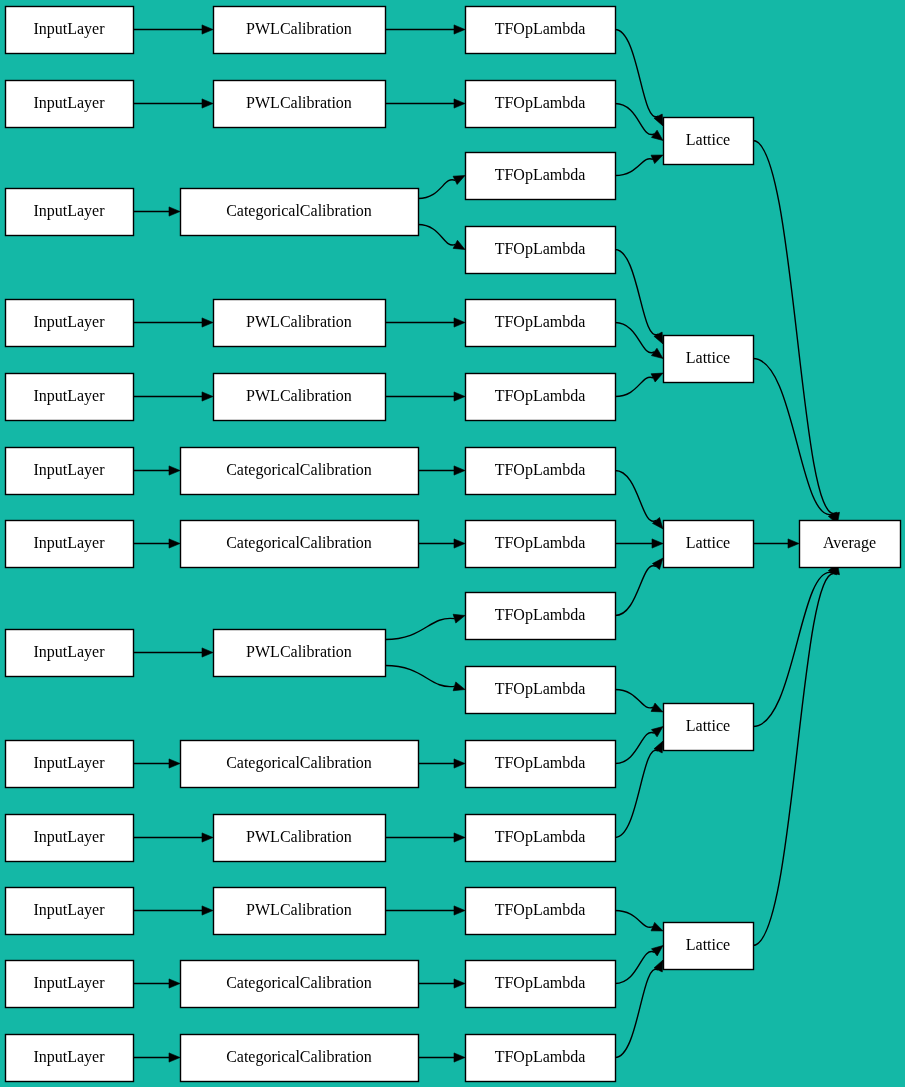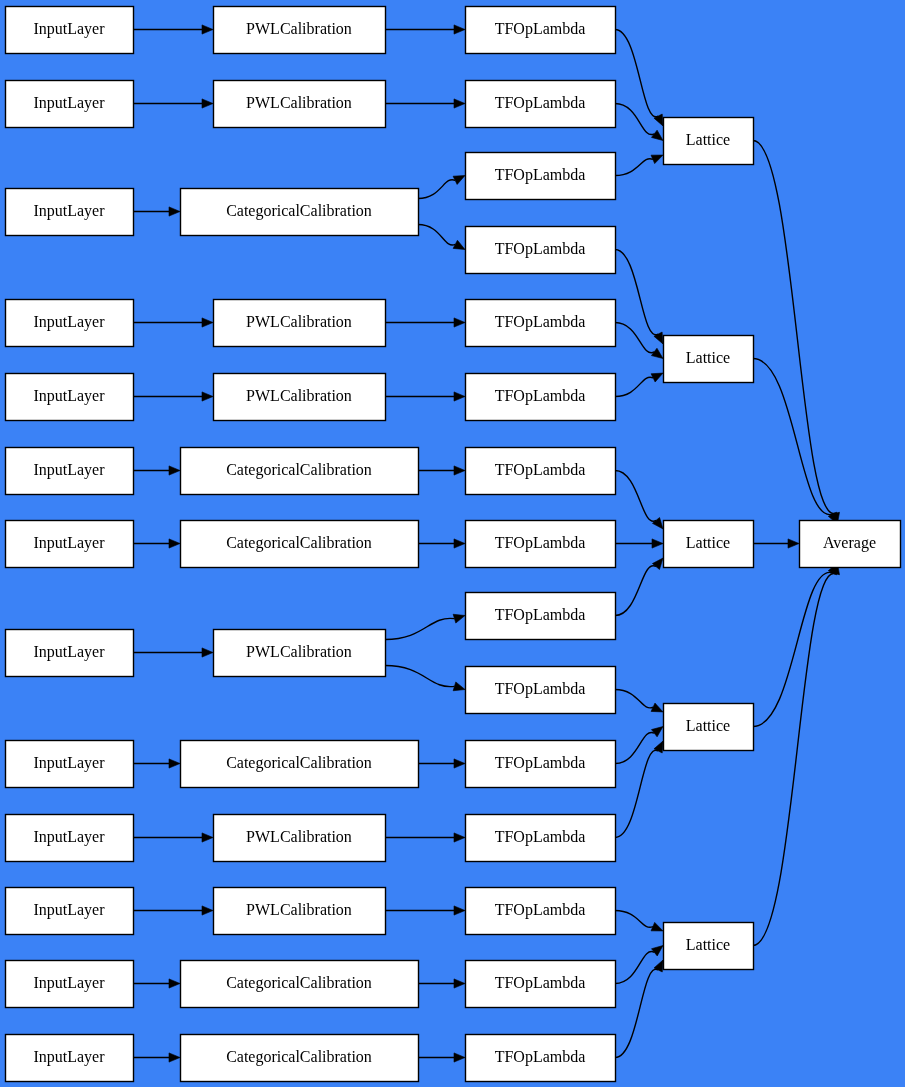--- a/index.html
+++ b/index.html
@@ -4,21 +4,21 @@
 <style>
   html, body {
     margin: 0;
     padding: 0;
     background: #ffffff;
   }
   #diagram-root {
     position: relative;
     width: 905px;
     height: 1087px;
-    background: #3b82f6;
+    background: #14b8a6;
     font-family: "Liberation Serif", "DejaVu Serif", serif;
     overflow: hidden;
   }
   svg#graph-svg {
     position: absolute;
     left: 0;
     top: 0;
     width: 905px;
     height: 1087px;
     display: block;

